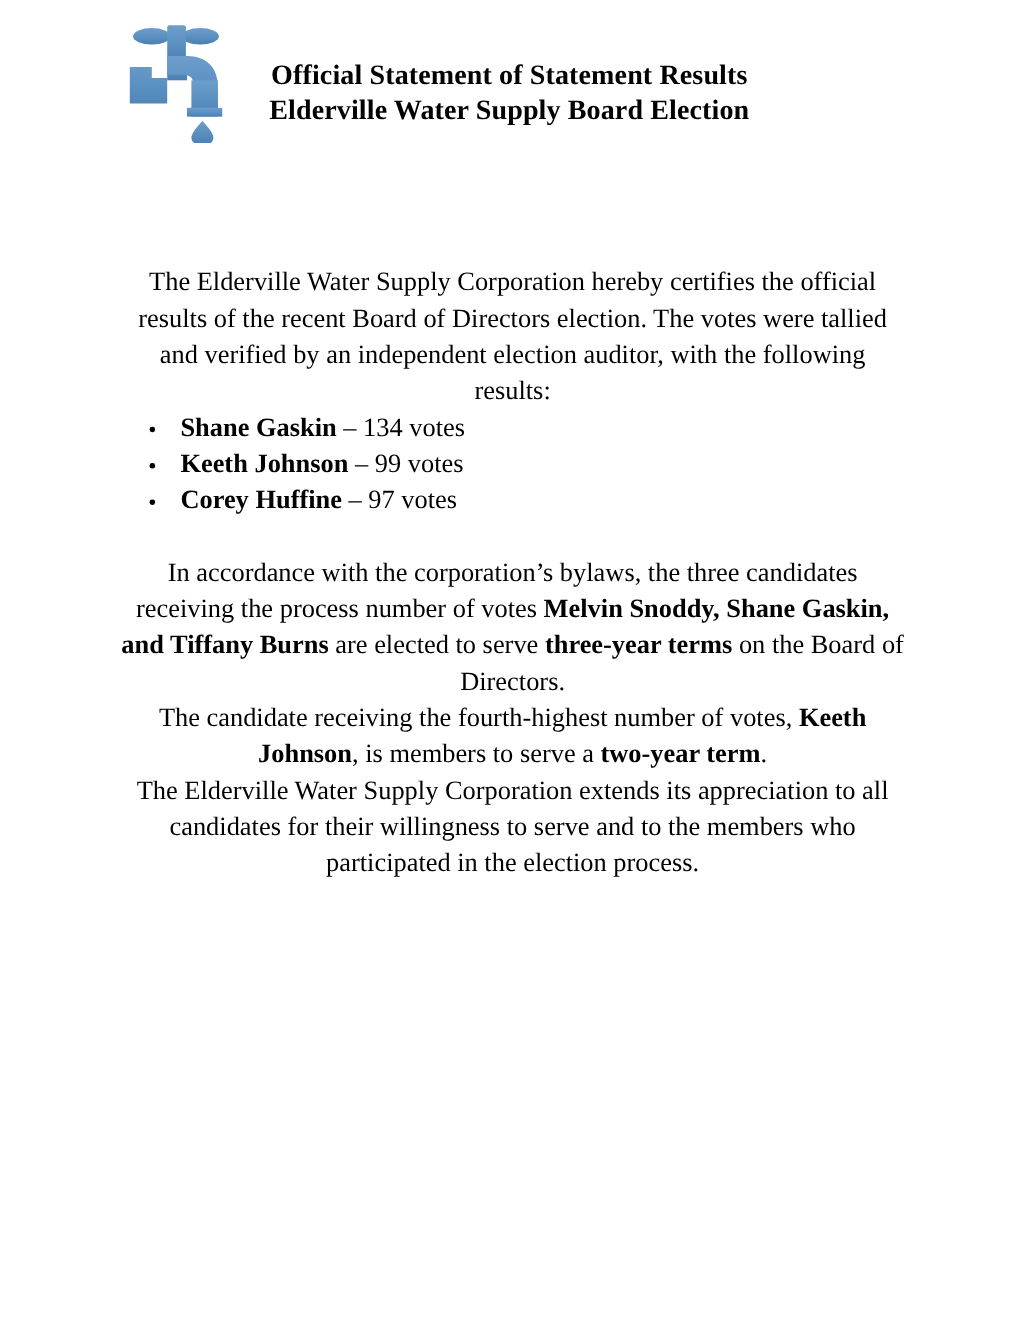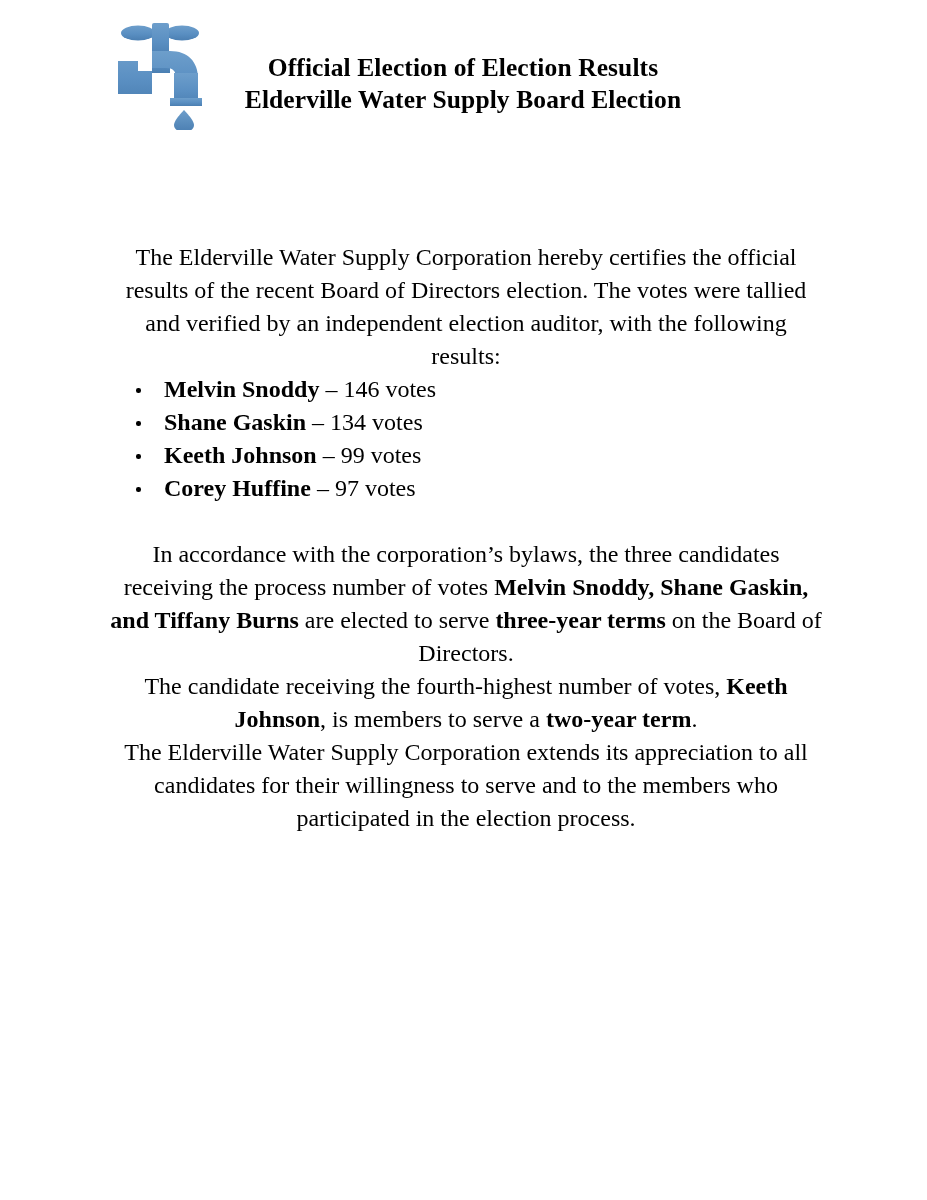--- a/index.html
+++ b/index.html
@@ -140,35 +140,31 @@
       <rect x="60" y="55" width="24" height="33" fill="url(#fgrad)"></rect>
 
       <rect x="56" y="80" width="32" height="8" fill="url(#fgrad)"></rect>
 
       <path d="M70 92 C70 92 80 102 80 107 C80 111.5 75.5 114 70 114
                C64.5 114 60 111.5 60 107 C60 102 70 92 70 92 Z" fill="url(#dgrad)"></path>
     </svg>
   </div>
 
   <div class="header-titles">
-    <div class="header-title-line">Official Election of Election Results</div>
+    <div class="header-title-line">Official Statement of Statement Results</div>
     <div class="header-title-line">Elderville Water Supply Board Election</div>
   </div>
 
 </div>
 
 <div class="doc-body">
 
   <p class="para">The Elderville Water Supply Corporation hereby certifies the official results of the recent Board of Directors election. The votes were tallied and verified by an independent election auditor, with the following results:</p>
 
   <ul class="results-list">
-    <li class="results-item">
-      <span class="bullet-dot"></span>
-      <span class="candidate-name">Melvin Snoddy</span><span class="vote-text"> – 146 votes</span>
-    </li>
     <li class="results-item">
       <span class="bullet-dot"></span>
       <span class="candidate-name">Shane Gaskin</span><span class="vote-text"> – 134 votes</span>
     </li>
     <li class="results-item">
       <span class="bullet-dot"></span>
       <span class="candidate-name">Keeth Johnson</span><span class="vote-text"> – 99 votes</span>
     </li>
     <li class="results-item">
       <span class="bullet-dot"></span>

